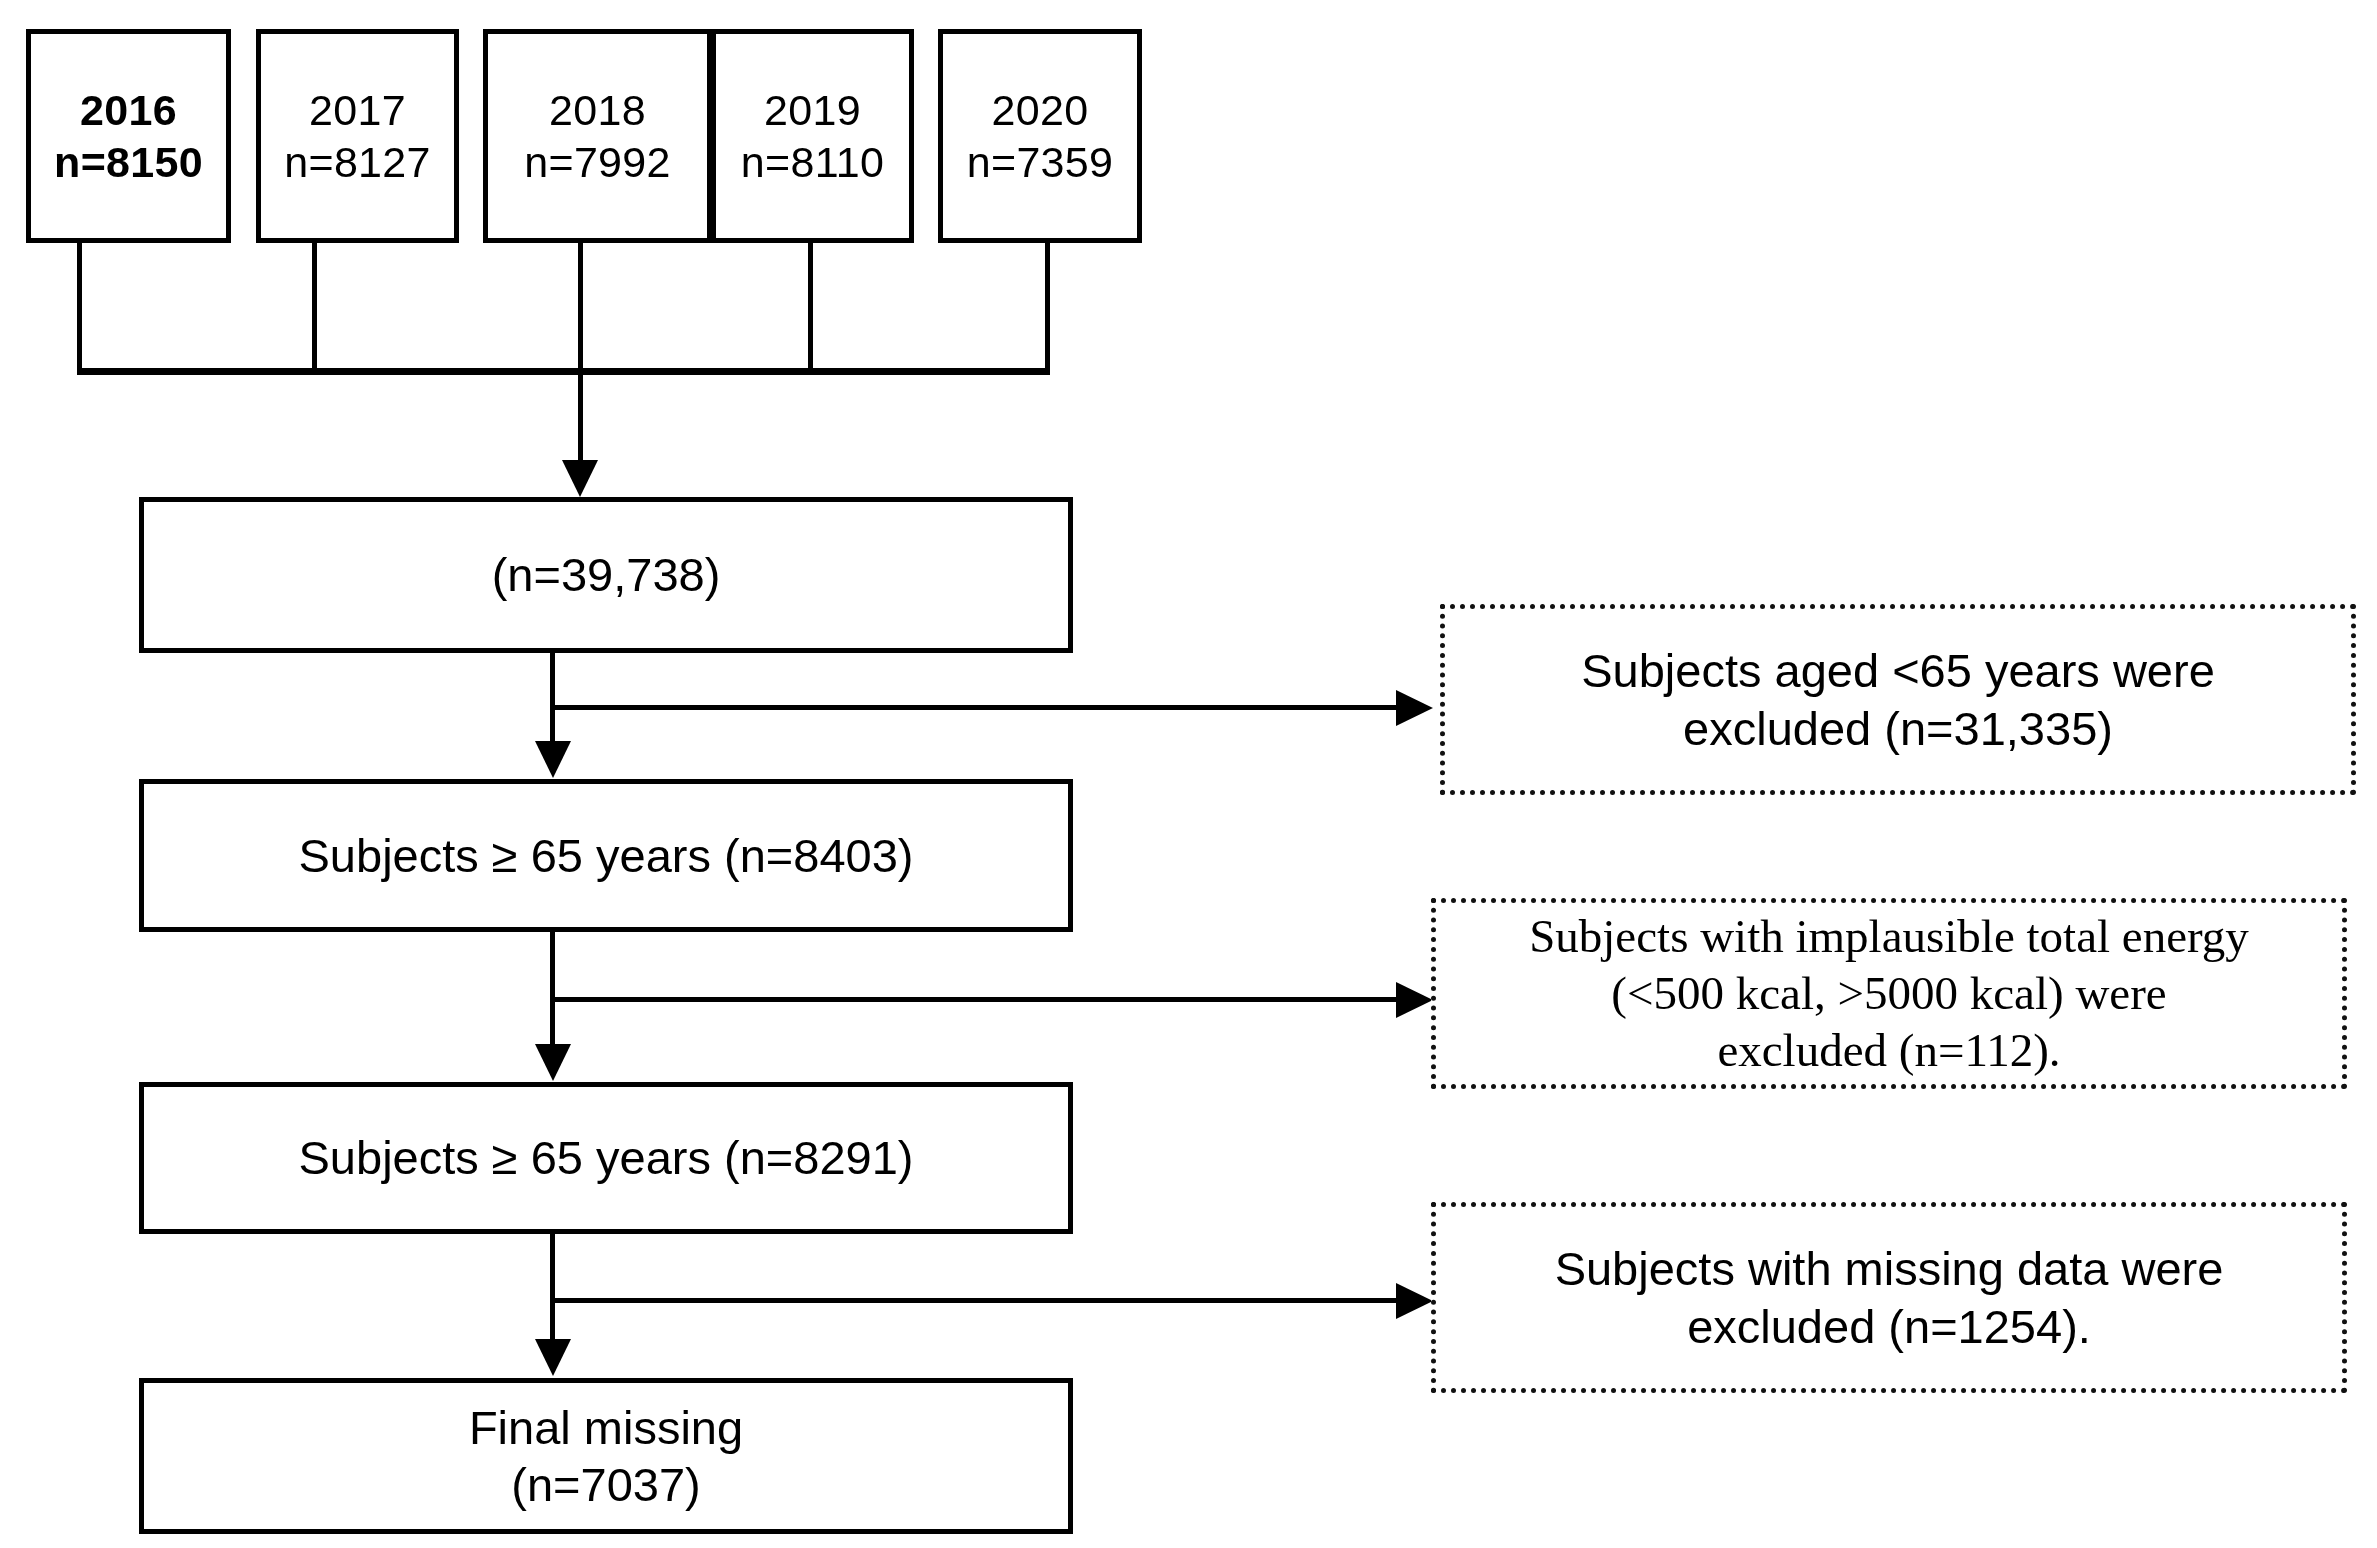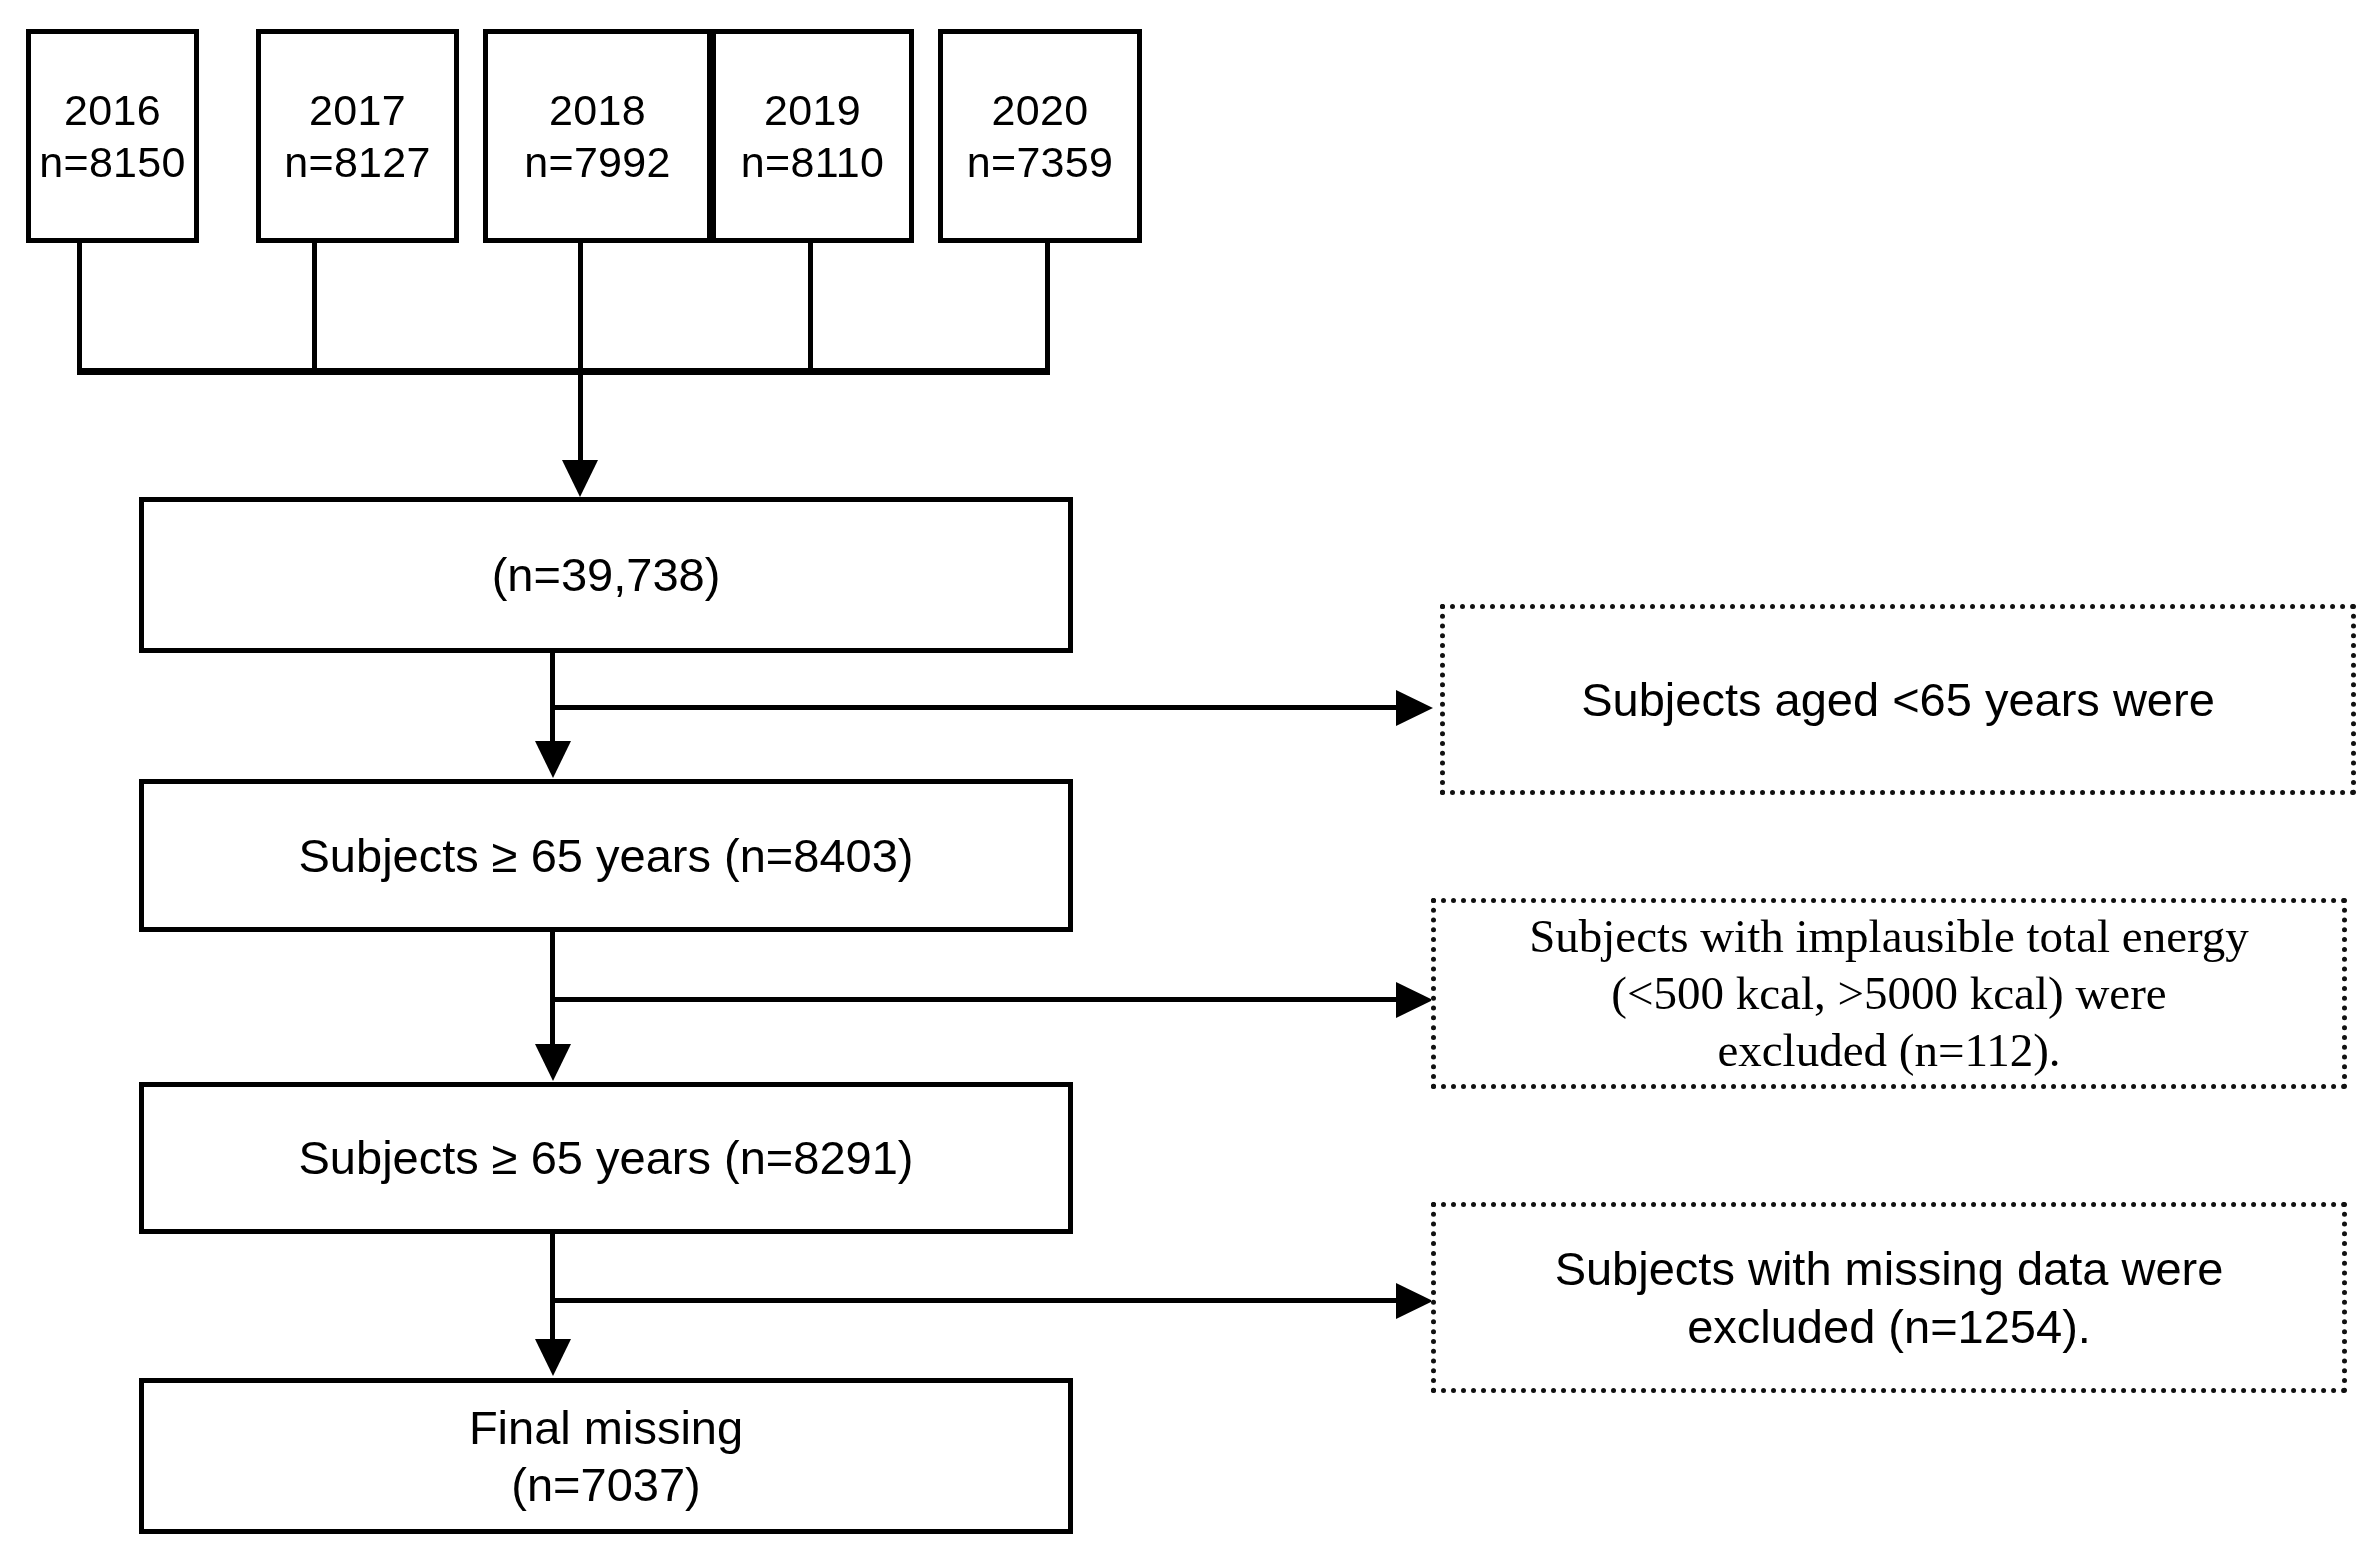--- a/index.html
+++ b/index.html
@@ -77,21 +77,21 @@
     border-top: 18px solid transparent;
     border-bottom: 18px solid transparent;
     border-left: 37px solid #000000;
   }
 </style>
 </head>
 <body>
 
 <div id="canvas">
 
-  <div class="box year-box" style="left:26px; top:29px; width:173px; height:214px;">
+  <div class="box year-box" style="left:26px; top:29px; width:205px; height:214px;font-weight:bold;">
     <span class="yr-line">2016</span>
     <span class="yr-line">n=8150</span>
   </div>
   <div class="box year-box" style="left:256px; top:29px; width:203px; height:214px;">
     <span class="yr-line">2017</span>
     <span class="yr-line">n=8127</span>
   </div>
   <div class="box year-box" style="left:483px; top:29px; width:229px; height:214px;">
     <span class="yr-line">2018</span>
     <span class="yr-line">n=7992</span>
@@ -144,20 +144,21 @@
   <div class="hline thin" style="left:550px; top:1298px; width:853px;"></div>
   <div class="arrow-right" style="left:1396px; top:1283px;"></div>
 
   <div class="box main-box" style="left:139px; top:1378px; width:934px; height:156px;">
     <span class="tline">Final missing</span>
     <span class="tline">(n=7037)</span>
   </div>
 
   <div class="box dotted excl-box" style="left:1440px; top:604px; width:916px; height:191px;">
     <span class="tline">Subjects aged  &lt;65 years were</span>
+    <span class="tline">excluded  (n=31,335)</span>
   </div>
 
   <div class="box dotted excl-box" style="left:1431px; top:898px; width:916px; height:191px;font-family:Liberation Serif, serif;">
     <span class="tline">Subjects with implausible total energy</span>
     <span class="tline">(&lt;500 kcal,  &gt;5000  kcal) were</span>
     <span class="tline">excluded (n=112).</span>
   </div>
 
   <div class="box dotted excl-box" style="left:1431px; top:1202px; width:916px; height:191px;">
     <span class="tline">Subjects with missing data were</span>

